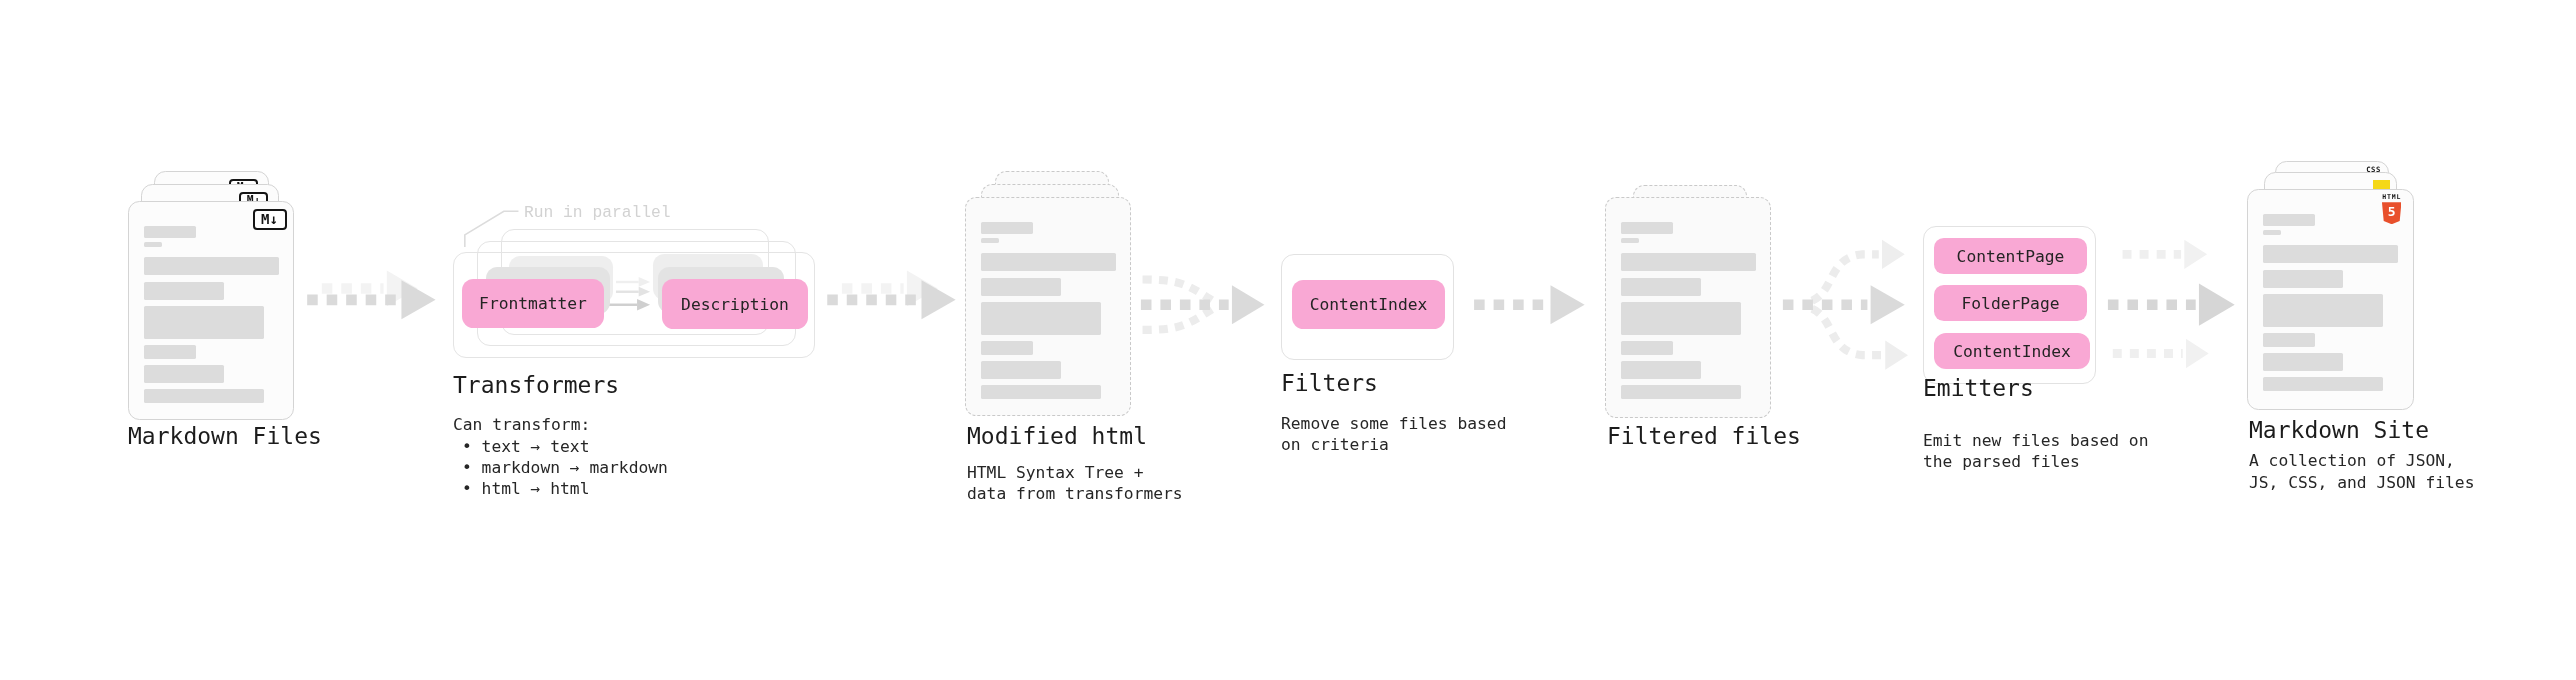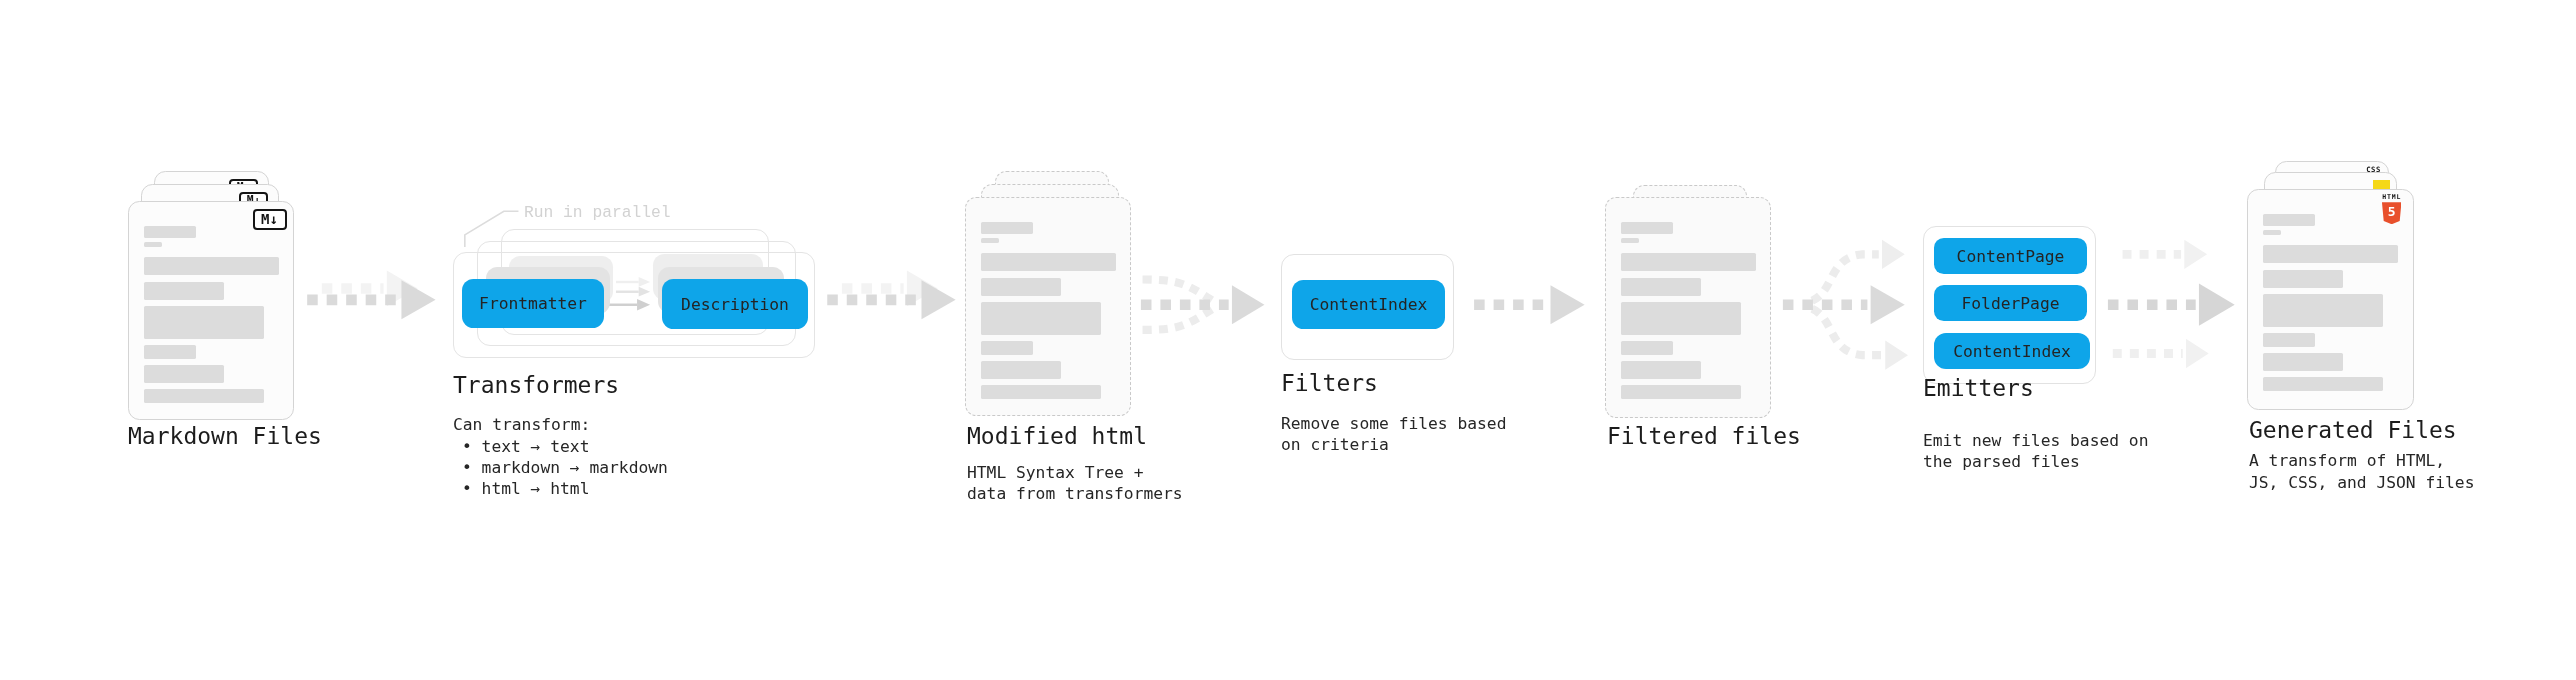--- a/index.html
+++ b/index.html
@@ -22,21 +22,21 @@
   
   .css-badge{position:absolute;right:6.5px;top:4.1px;font-size:7.3px;font-weight:bold;color:#111;
     letter-spacing:0.4px;border-bottom:3.3px solid #2b57f0;padding:0 0.8px 0.8px 0.8px;line-height:7.3px;}
   .js-badge{position:absolute;right:6.5px;top:6.5px;width:17px;height:9px;background:#f5d818;}
   .html5-badge{position:absolute;right:9.8px;top:3.3px;width:23px;text-align:center;}
   .html5-badge .word{font-size:6.5px;font-weight:bold;letter-spacing:0.8px;color:#111;line-height:8.1px;}
   .html5-badge .shield{width:19.5px;height:22px;margin:0.8px auto 0;background:#e8502c;color:#fff;
     font-weight:bold;font-size:13px;line-height:20.3px;text-align:center;
     clip-path:polygon(0 0,100% 0,91% 86%,50% 100%,9% 86%);}
   
-  .pill{position:absolute;background:#0ea5e9;border-radius:11.4px;display:flex;align-items:center;
+  .pill{position:absolute;background:#f9a8d4;border-radius:11.4px;display:flex;align-items:center;
     justify-content:center;font-size:16.3px;color:#242424;box-sizing:border-box;}
   .pill.ghost1{background:#e3e3e3;}
   .pill.ghost2{background:#eeeeee;}
   .frame{position:absolute;border:1.6px solid #e4e4e4;border-radius:13px;box-sizing:border-box;background:transparent;}
   .panel{position:absolute;border:1.6px solid #e2e2e2;border-radius:13px;box-sizing:border-box;background:#ffffff;}
   
   .label{position:absolute;font-size:23px;line-height:24.4px;color:#1c1c1c;white-space:nowrap;}
   .body-text{position:absolute;font-size:16.3px;line-height:21px;color:#262626;white-space:nowrap;}
   .note{position:absolute;font-size:16.3px;color:#d2d2d2;white-space:nowrap;font-family:Liberation Mono, monospace;}
 </style>
@@ -218,19 +218,19 @@
           <div class="bar" style="width: 52px; height: 11.4px; margin-top: 0px;"></div>
           <div class="bar" style="width: 18px; height: 4.9px; margin-top: 4.1px;"></div>
           <div class="bar" style="width: 135px; height: 18px; margin-top: 9.8px;"></div>
           <div class="bar" style="width: 80px; height: 18px; margin-top: 7.3px;"></div>
           <div class="bar" style="width: 120px; height: 32.5px; margin-top: 6.5px;"></div>
           <div class="bar" style="width: 52px; height: 14.6px; margin-top: 5.7px;"></div>
           <div class="bar" style="width: 80px; height: 18px; margin-top: 5.7px;"></div>
           <div class="bar" style="width: 120px; height: 14.6px; margin-top: 5.7px;"></div>
         </div>
     </div>
-    <div class="label" style="left:2249px;top:418px;z-index:3;">Generated Files</div>
-    <div class="body-text" style="left:2249px;top:450px;">A transform of HTML,</div>
+    <div class="label" style="left:2249px;top:418px;z-index:3;">Markdown Site</div>
+    <div class="body-text" style="left:2249px;top:450px;">A collection of JSON,</div>
     <div class="body-text" style="left:2249px;top:472px;">JS, CSS, and JSON files</div>
   </div>
 
 </div>
 
 
 </body></html>

